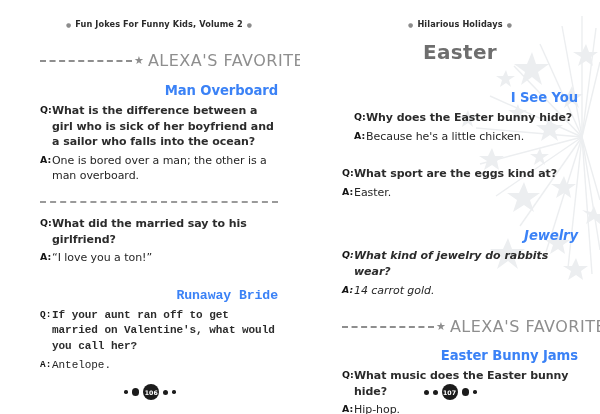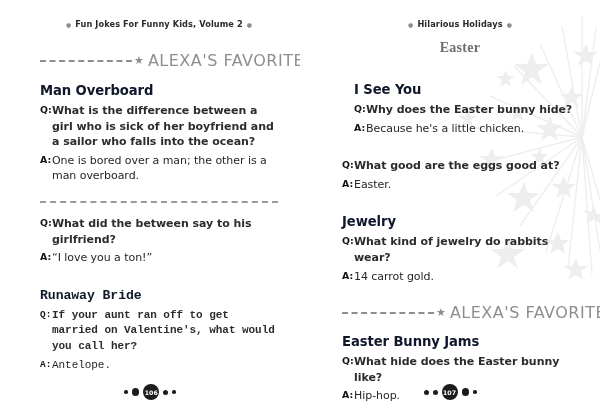--- a/index.html
+++ b/index.html
@@ -44,28 +44,27 @@
   .head-orn {
     color: #8c8c8c;
     font-size: 6px;
     vertical-align: middle;
     padding: 0 4px;
   }
 
   
   .chapter-title {
     text-align: center;
-    font-size: 14px;
+    font-size: 20px;
     font-weight: bold;
     color: #6e6e6e;
     letter-spacing: .3px;
     margin-top: 11px;
     position: relative;
     z-index: 3;
-    font-family: Liberation Serif, serif;
   }
 
   
   .favorite {
     display: flex;
     align-items: center;
     margin-top: 22px;
     position: relative;
     z-index: 3;
   }
@@ -92,23 +91,24 @@
   
   .joke {
     position: relative;
     z-index: 3;
     margin-top: 13px;
   }
   .joke.first-on-page { margin-top: 26px; margin-left: 12px; }
   .joke-title {
     font-size: 13.2px;
     font-weight: bold;
-    color: #0f172a;
+    color: #3b82f6;
     letter-spacing: -.1px;
     margin-bottom: 5px;
+    text-align: right;
   }
   .qa {
     display: flex;
     align-items: flex-start;
     margin-bottom: 3px;
   }
   .qa-label {
     flex: 0 0 auto;
     width: 12px;
     font-size: 9.4px;
@@ -204,21 +204,21 @@
         <span class="qa-label">A:</span>
         <span class="qa-text">One is bored over a man; the other is a man overboard.</span>
       </div>
     </div>
 
     <div class="sep"></div>
 
     <div class="joke">
       <div class="qa qa-question">
         <span class="qa-label">Q:</span>
-        <span class="qa-text">What did the between say to his girlfriend?</span>
+        <span class="qa-text">What did the married say to his girlfriend?</span>
       </div>
       <div class="qa qa-answer">
         <span class="qa-label">A:</span>
         <span class="qa-text">“I love you a ton!”</span>
       </div>
     </div>
 
     <div class="joke" style="margin-top:22px;font-family:Liberation Mono, monospace;">
       <div class="joke-title">Runaway Bride</div>
       <div class="qa qa-question">
@@ -294,29 +294,29 @@
       </div>
       <div class="qa qa-answer">
         <span class="qa-label">A:</span>
         <span class="qa-text">Because he's a little chicken.</span>
       </div>
     </div>
 
     <div class="joke" style="margin-top:22px;">
       <div class="qa qa-question">
         <span class="qa-label">Q:</span>
-        <span class="qa-text">What good are the eggs good at?</span>
+        <span class="qa-text">What sport are the eggs kind at?</span>
       </div>
       <div class="qa qa-answer">
         <span class="qa-label">A:</span>
         <span class="qa-text">Easter.</span>
       </div>
     </div>
 
-    <div class="joke" style="margin-top:22px;">
+    <div class="joke" style="margin-top:28px;font-style:italic;">
       <div class="joke-title">Jewelry</div>
       <div class="qa qa-question">
         <span class="qa-label">Q:</span>
         <span class="qa-text">What kind of jewelry do rabbits wear?</span>
       </div>
       <div class="qa qa-answer">
         <span class="qa-label">A:</span>
         <span class="qa-text">14 carrot gold.</span>
       </div>
     </div>
@@ -324,21 +324,21 @@
     <div class="favorite" style="margin-top:19px;">
       <span class="fav-dashes"></span>
       <span class="fav-star">★</span>
       <span class="fav-label">ALEXA'S FAVORITE</span>
     </div>
 
     <div class="joke" style="margin-top:12px;">
       <div class="joke-title">Easter Bunny Jams</div>
       <div class="qa qa-question">
         <span class="qa-label">Q:</span>
-        <span class="qa-text">What hide does the Easter bunny like?</span>
+        <span class="qa-text">What music does the Easter bunny hide?</span>
       </div>
       <div class="qa qa-answer">
         <span class="qa-label">A:</span>
         <span class="qa-text">Hip-hop.</span>
       </div>
     </div>
 
     <div class="sep sep-right"></div>
 
     <div class="folio">

